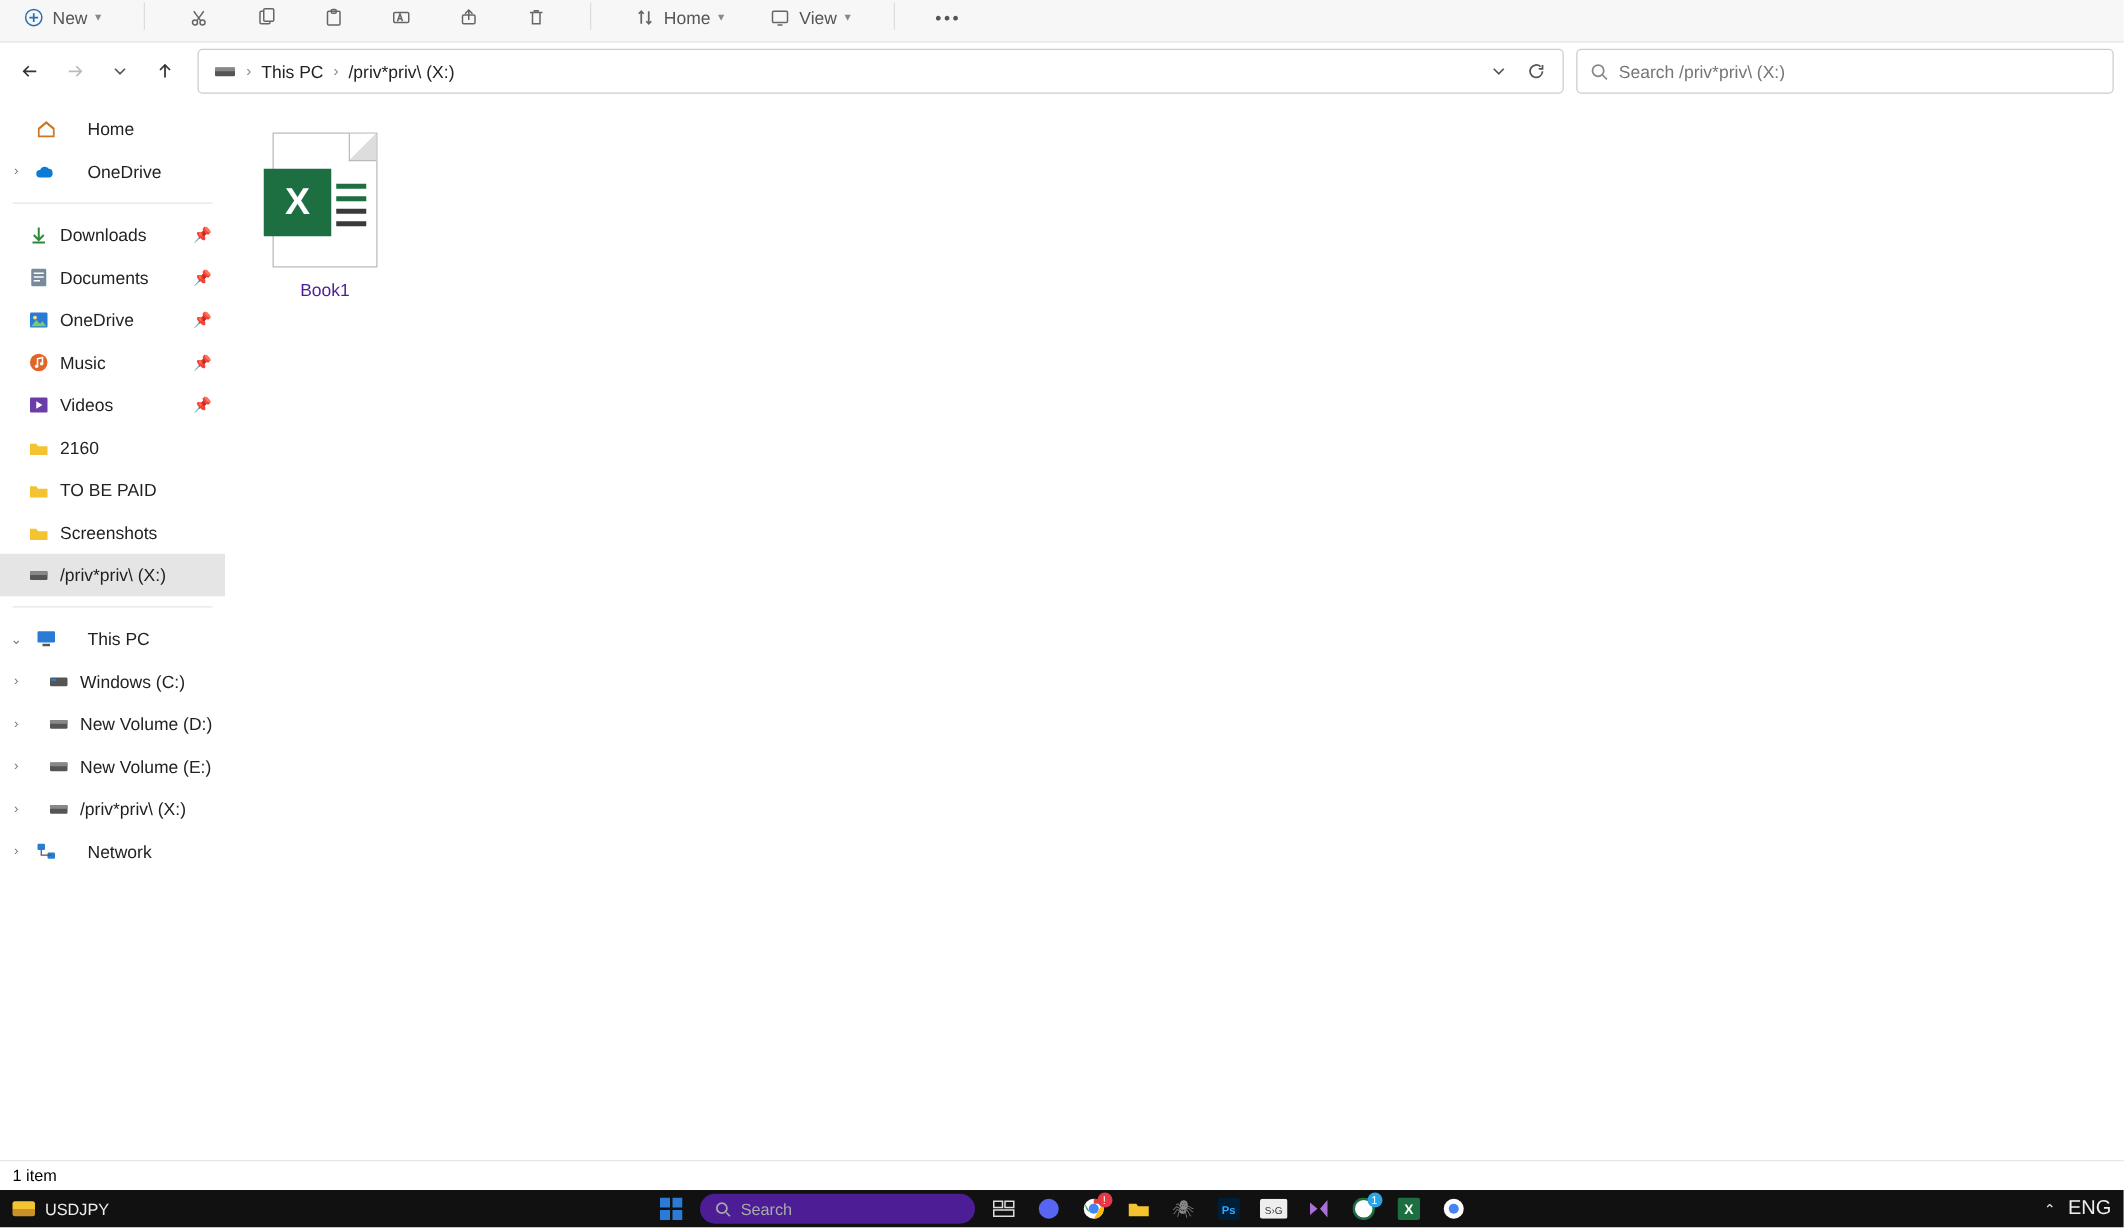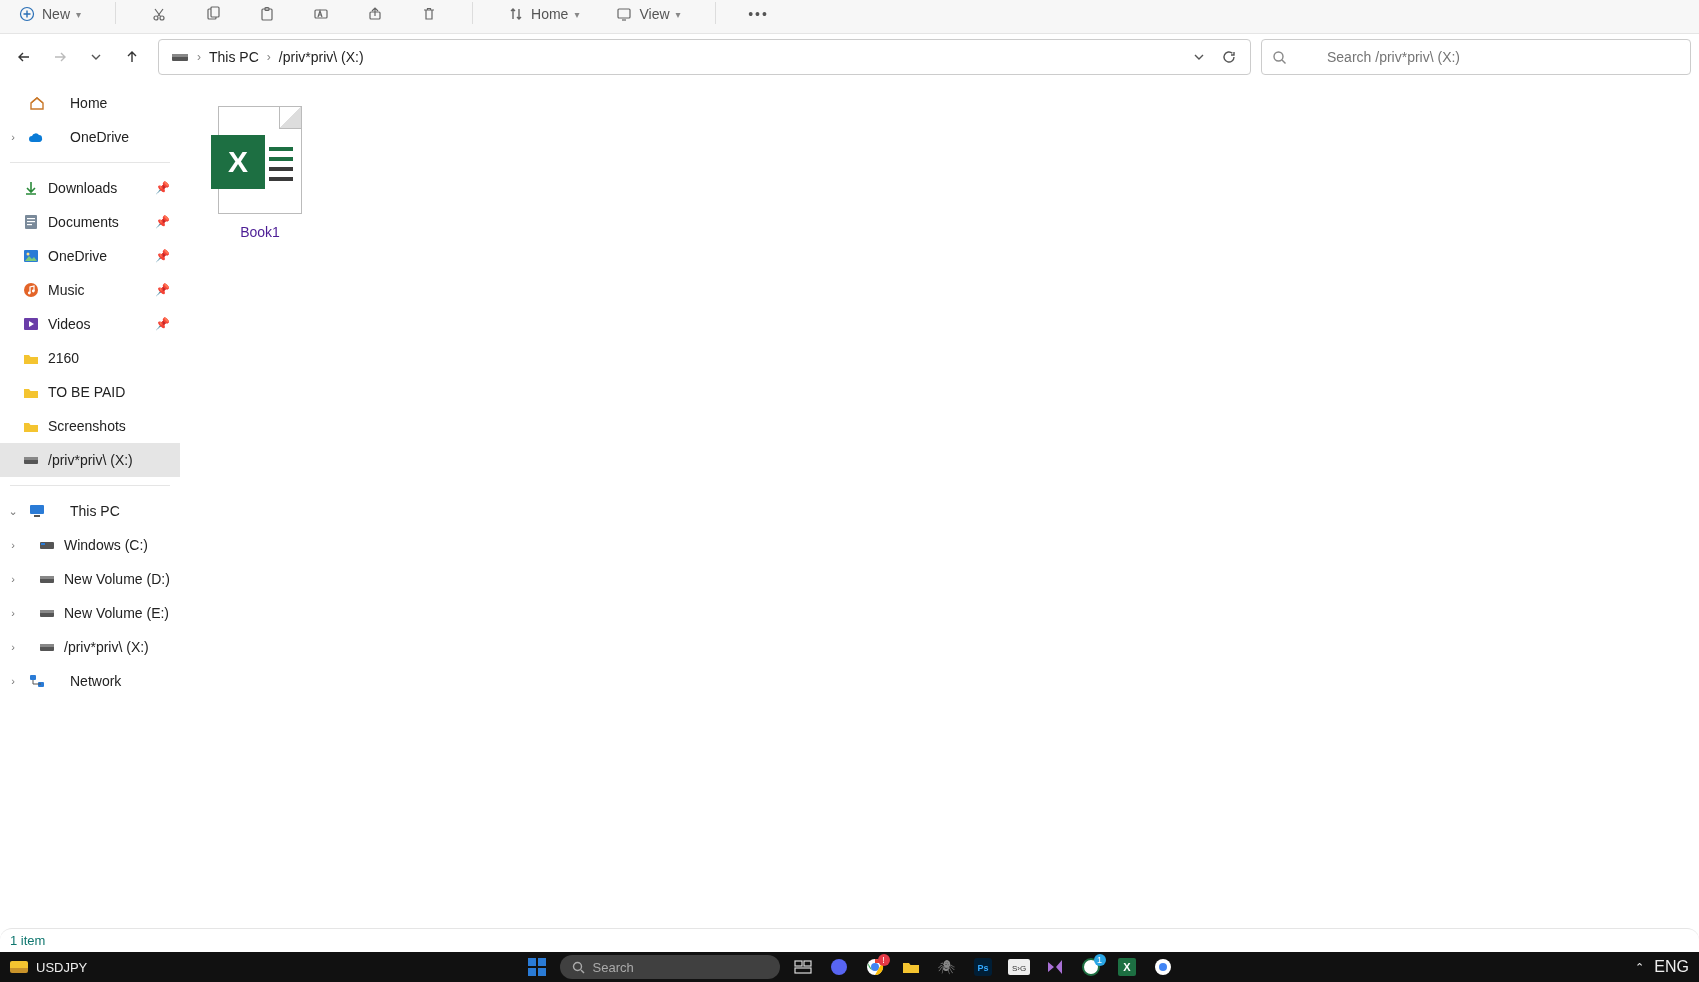--- a/index.html
+++ b/index.html
@@ -69,21 +69,21 @@
 .address .spacer { flex: 1; }
 .address .abtn { width: 30px; height: 30px; display: flex; align-items: center; justify-content: center; color: #555; cursor: pointer; }
 .searchbox {
   width: 430px; height: 36px;
   border: 1px solid #ccc;
   border-radius: 4px;
   display: flex; align-items: center;
   padding: 0 10px; gap: 8px;
 }
 .searchbox input {
-  border: none; outline: none; flex: 1; font-size: 14px; color: #333; background: transparent; margin-left: 32px;
+  border: none; outline: none; flex: 1; font-size: 14px; color: #333; background: transparent;
 }
 .searchbox .sicon { color: #888; }
 
 
 .body {
   display: flex;
   height: calc(982px - 34px - 46px - 24px - 30px);
 }
 
 
@@ -174,22 +174,21 @@
 .xfile .rows .r.d { background: #3a3a3a; }
 
 
 .statusbar {
   height: 24px;
   border-top: 1px solid #e5e5e5;
   display: flex;
   align-items: center;
   padding: 0 10px;
   font-size: 13px;
-  color: #0f766e;
-  border-radius: 12px;
+  color: #000000;
 }
 
 
 .taskbar {
   height: 30px;
   background: #111;
   display: flex;
   align-items: center;
   color: #eee;
   padding: 0 10px;
@@ -201,21 +200,21 @@
 }
 .taskbar .center {
   position: absolute; left: 50%; transform: translateX(-50%);
   display: flex; align-items: center; gap: 10px;
 }
 .taskbar .right {
   margin-left: auto;
   display: flex; align-items: center; gap: 10px;
 }
 .taskbar .tsearch {
-  background: #404040;
+  background: #4c1d95;
   border-radius: 16px;
   height: 24px; width: 220px;
   display: flex; align-items: center;
   padding: 0 12px; gap: 8px; color: #aaa; font-size: 13px;
 }
 .taskbar .app {
   width: 26px; height: 22px;
   display: flex; align-items: center; justify-content: center;
   font-size: 14px; position: relative;
 }

